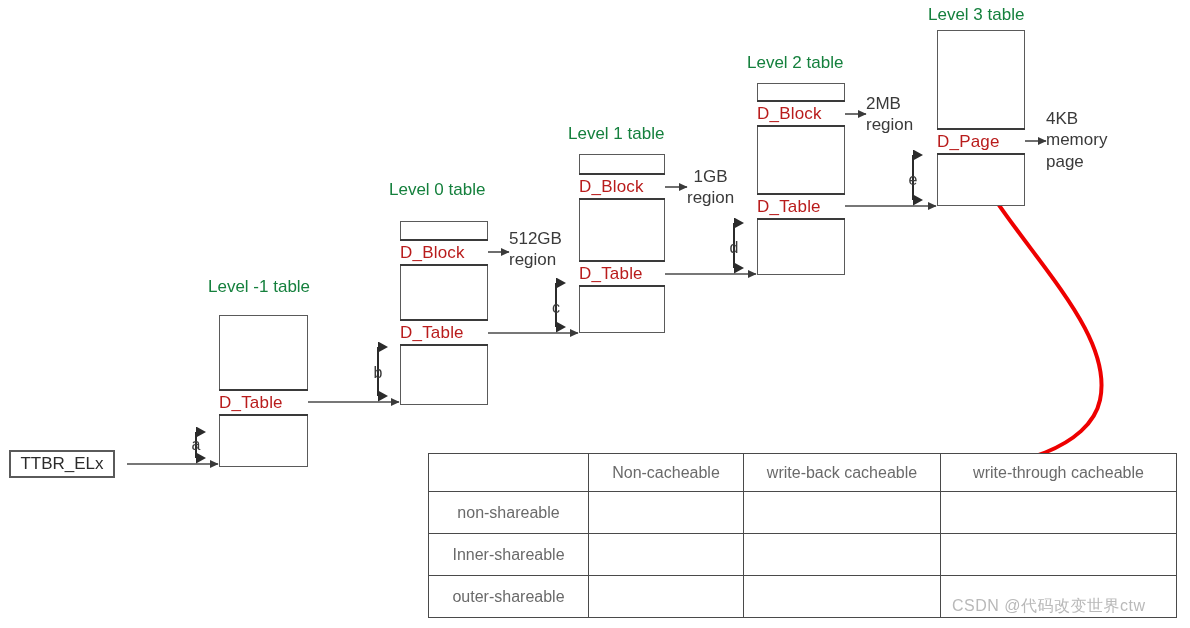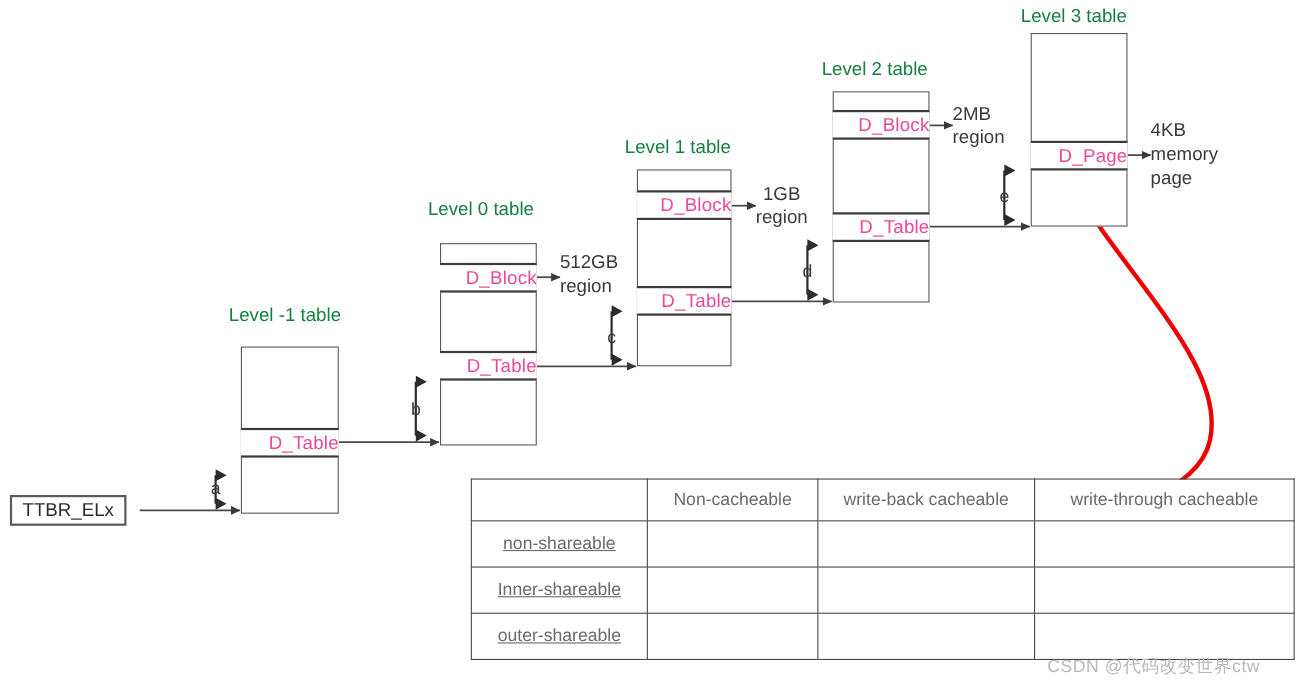--- a/index.html
+++ b/index.html
@@ -34,26 +34,26 @@
     border: 1.6px solid #5a5a5a;
     background: #ffffff;
   }
   
   .entry {
     position: absolute;
     box-sizing: border-box;
     border-top: 2.4px solid #3a3a3a;
     border-bottom: 2.4px solid #3a3a3a;
     background: #ffffff;
-    color: #ec4899;
+    color: #b91c1c;
     font-size: 17px;
     line-height: 1;
     display: flex;
     align-items: center;
-    justify-content: flex-end;
+    justify-content: flex-start;
     letter-spacing: .2px;
   }
   .caption {
     position: absolute;
     color: #15803d;
     font-size: 17px;
     white-space: nowrap;
     line-height: 1.15;
   }
   .regionlabel {
@@ -80,21 +80,21 @@
     color: #2b2b2b;
     font-size: 17px;
     display: flex;
     align-items: center;
     justify-content: center;
   }
   
   #matrix {
     position: absolute;
     left: 428px;
-    top: 435px;
+    top: 453px;
     width: 748px;
     height: 162px;
   }
   #matrix table {
     border-collapse: collapse;
     width: 748px;
     height: 162px;
     table-layout: fixed;
   }
   #matrix td, #matrix th {
@@ -105,21 +105,21 @@
     text-align: center;
     padding: 0;
     background: #ffffff;
   }
   #matrix th.corner { border-color: #4a4a4a; }
   #matrix col.c0 { width: 160px; }
   #matrix col.c1 { width: 155px; }
   #matrix col.c2 { width: 197px; }
   #matrix col.c3 { width: 236px; }
   #matrix tr.hdr th { height: 37px; }
-  #matrix tr.body td { height: 41px; text-decoration: underline; }
+  #matrix tr.body td { height: 41px; }
   #matrix td.rowhead { color: #6a6a6a; }
   .watermark {
     position: absolute;
     left: 952px;
     top: 596px;
     font-size: 16px;
     color: #b9b9b9;
     white-space: nowrap;
     letter-spacing: .5px;
   }

